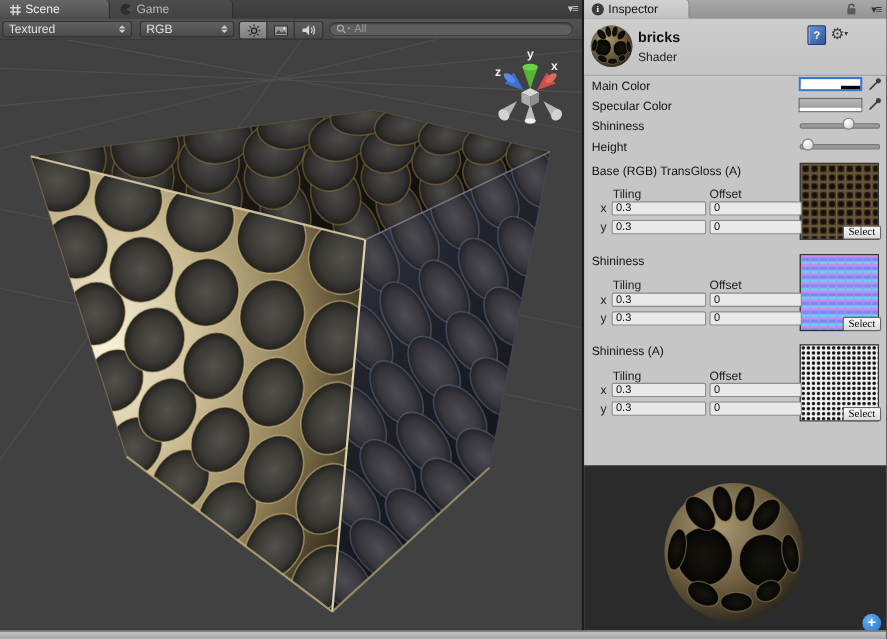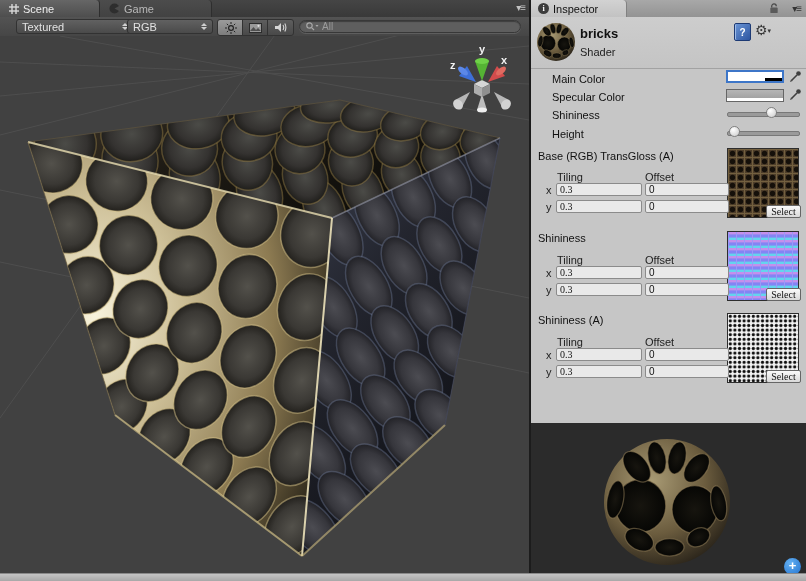--- a/index.html
+++ b/index.html
@@ -10,21 +10,21 @@
   }
   
   .scene-panel{position:absolute;left:0;top:0;width:529px;height:573px;background:#414141;}
   .scene-tabbar{position:absolute;left:0;top:0;width:529px;height:17px;background:linear-gradient(#454545,#393939);border-bottom:1px solid #282828;}
   .tab-dark{position:absolute;top:0;height:17px;display:flex;align-items:center;gap:4px;padding:0 9px;box-sizing:border-box;color:#cfcfcf;}
   .tab-scene{left:0;width:100px;background:linear-gradient(#666,#4e4e4e);border-right:1px solid #2e2e2e;border-top-right-radius:4px;color:#efefef;}
   .tab-game{left:100px;width:112px;background:linear-gradient(#4c4c4c,#424242);border-right:1px solid #2e2e2e;border-top-right-radius:4px;color:#b9b9b9;}
   .panel-menu{position:absolute;right:4px;top:2px;color:#c2c2c2;font-size:10px;letter-spacing:-1px;cursor:default;}
   .scene-toolbar{position:absolute;left:0;top:17px;width:529px;height:19px;background:linear-gradient(#535353,#464646);border-bottom:1px solid #272727;}
   .dd-btn{position:absolute;top:2px;height:15px;background:linear-gradient(#616161,#4a4a4a);border:1px solid #323232;border-radius:3px;color:#e2e2e2;display:flex;align-items:center;padding:0 5px;box-sizing:border-box;}
-  .dd-textured{left:16px;width:118px;}
+  .dd-textured{left:2px;width:118px;}
   .dd-rgb{left:127px;width:86px;}
   .dd-arrows{margin-left:auto;display:flex;flex-direction:column;align-items:center;gap:1px;}
   .tri-up{width:0;height:0;border-left:3px solid transparent;border-right:3px solid transparent;border-bottom:3px solid #cfcfcf;}
   .tri-dn{width:0;height:0;border-left:3px solid transparent;border-right:3px solid transparent;border-top:3px solid #cfcfcf;}
   .tgl{position:absolute;top:2px;width:25px;height:15px;background:linear-gradient(#5e5e5e,#494949);border:1px solid #323232;display:flex;align-items:center;justify-content:center;}
   .tgl-sun{left:217px;border-radius:3px 0 0 3px;background:linear-gradient(#9b9b9b,#7d7d7d);}
   .tgl-img{left:242px;}
   .tgl-aud{left:267px;border-radius:0 3px 3px 0;}
   .searchwrap{position:absolute;left:299px;top:3px;width:222px;height:13px;border-radius:7px;background:#5e5e5e;border:1px solid #383838;box-shadow:inset 0 1px 1px rgba(0,0,0,.35),0 1px 0 rgba(255,255,255,.12);display:flex;align-items:center;padding:0 6px;gap:3px;box-sizing:border-box;}
   .searchwrap input{flex:1;background:transparent;border:none;outline:none;color:#b5b5b5;font-size:10px;font-family:inherit;padding:0;}
@@ -40,38 +40,38 @@
   .insp-menu{position:absolute;right:5px;top:3px;color:#333;font-size:10px;letter-spacing:-1px;}
   .lock{position:absolute;right:27px;top:3px;width:10px;height:11px;}
   .mat-header{position:absolute;left:0;top:17px;width:275px;height:51px;background:linear-gradient(#cdcdcd,#c4c4c4);border-bottom:1px solid #a2a2a2;}
   .mat-name{position:absolute;left:49px;top:9px;font-size:13px;font-weight:bold;color:#101010;}
   .shader-lbl{position:absolute;left:49px;top:29px;color:#222;}
   .shader-dd{position:absolute;left:89px;top:25px;width:172px;height:16px;background:linear-gradient(#efefef,#d6d6d6);border:1px solid #7d7d7d;border-radius:3px;display:flex;align-items:center;padding:0 7px;box-sizing:border-box;color:#111;}
   .shader-dd .caret{margin-left:auto;font-size:7px;color:#444;}
   .help-book{position:absolute;left:203px;top:6px;width:15px;height:16px;border-radius:2px;background:linear-gradient(135deg,#6a95d6,#2d55a0);border:1px solid #1d3a74;color:#fff;font-weight:bold;font-size:10px;display:flex;align-items:center;justify-content:center;box-shadow:inset 1px 0 0 #9dbbe8;}
   .gear{position:absolute;left:224px;top:5px;color:#3a3a3a;font-size:14px;line-height:16px;}
   .gear .caret{font-size:7px;vertical-align:2px;color:#3a3a3a;}
-  .prop-label{position:absolute;left:21px;color:#111;}
+  .prop-label{position:absolute;left:7px;color:#111;}
   .swatch{position:absolute;left:195px;width:58px;height:13px;background:#fff;border:1px solid #666;box-sizing:border-box;}
   .swatch .alpha{position:absolute;left:0;right:0;bottom:0;height:3px;}
   .swatch-main{border:2px solid #3d76c8;}
   .swatch-main .alpha{background:linear-gradient(to right,#fff 0 68%,#000 68%);}
   .swatch-spec{background:linear-gradient(#b6b6b6,#9c9c9c);}
   .swatch-spec .alpha{background:#fff;}
   .dropper{position:absolute;left:258px;width:13px;height:13px;}
   .slider{position:absolute;left:196px;width:73px;height:13px;}
   .slider .track{position:absolute;left:0;right:0;top:5px;height:3px;background:#9a9a9a;border:1px solid #787878;border-radius:2px;}
   .slider .thumb{position:absolute;top:0;width:11px;height:11px;border-radius:50%;background:radial-gradient(circle at 35% 30%,#ffffff,#c9c9c9);border:1px solid #808080;box-sizing:border-box;}
   .thumb-shin{left:calc(60% - 5px);}
   .thumb-height{left:calc(10% - 5px);}
   .sec-label{position:absolute;left:7px;color:#111;}
   .col-head{position:absolute;color:#222;}
   .axis-lbl{position:absolute;left:15px;color:#222;}
   .tfield{position:absolute;height:13px;background:#e9e9e9;border:1px solid #8b8b8b;border-radius:2px;box-sizing:border-box;font-family:inherit;font-size:10px;color:#111;padding:0 3px;outline:none;}
-  .tf-tiling{left:25px;width:86px;font-family:Liberation Serif, serif;}
+  .tf-tiling{left:25px;width:86px;}
   .tf-offset{left:114px;width:84px;}
   .thumb-tex{position:absolute;left:196px;width:72px;height:70px;border:1px solid #2d2d2d;box-sizing:border-box;background:#888;}
   .select-btn{position:absolute;left:235px;width:35px;height:13px;background:linear-gradient(#fafafa,#d9d9d9);border:1px solid #666;border-radius:2px;font-size:10px;color:#111;display:flex;align-items:center;justify-content:center;box-sizing:border-box;z-index:3;font-family:Liberation Serif, serif;}
   .preview-bar{position:absolute;left:0;top:404px;width:275px;height:19px;background:linear-gradient(#515151,#353535);border-top:1px solid #666;border-bottom:1px solid #1e1e1e;color:#dedede;font-weight:bold;display:flex;align-items:center;padding:0 7px;box-sizing:border-box;text-shadow:0 1px 1px #000;}
   .pv-btn{position:absolute;top:2px;width:22px;height:14px;background:linear-gradient(#5c5c5c,#3c3c3c);border:1px solid #262626;border-radius:3px;display:flex;align-items:center;justify-content:center;}
   .pv-btn1{left:225px;}
   .pv-btn2{left:249px;}
   .preview-area{position:absolute;left:0;top:423px;width:275px;height:150px;background:#2b2b2b;overflow:hidden;}
   .plus-btn{position:absolute;left:253px;top:135px;width:17px;height:17px;border-radius:50%;background:radial-gradient(circle at 35% 30%,#63b0f2,#2272cf);color:#fff;font-size:13px;line-height:16px;text-align:center;font-weight:bold;}
   

